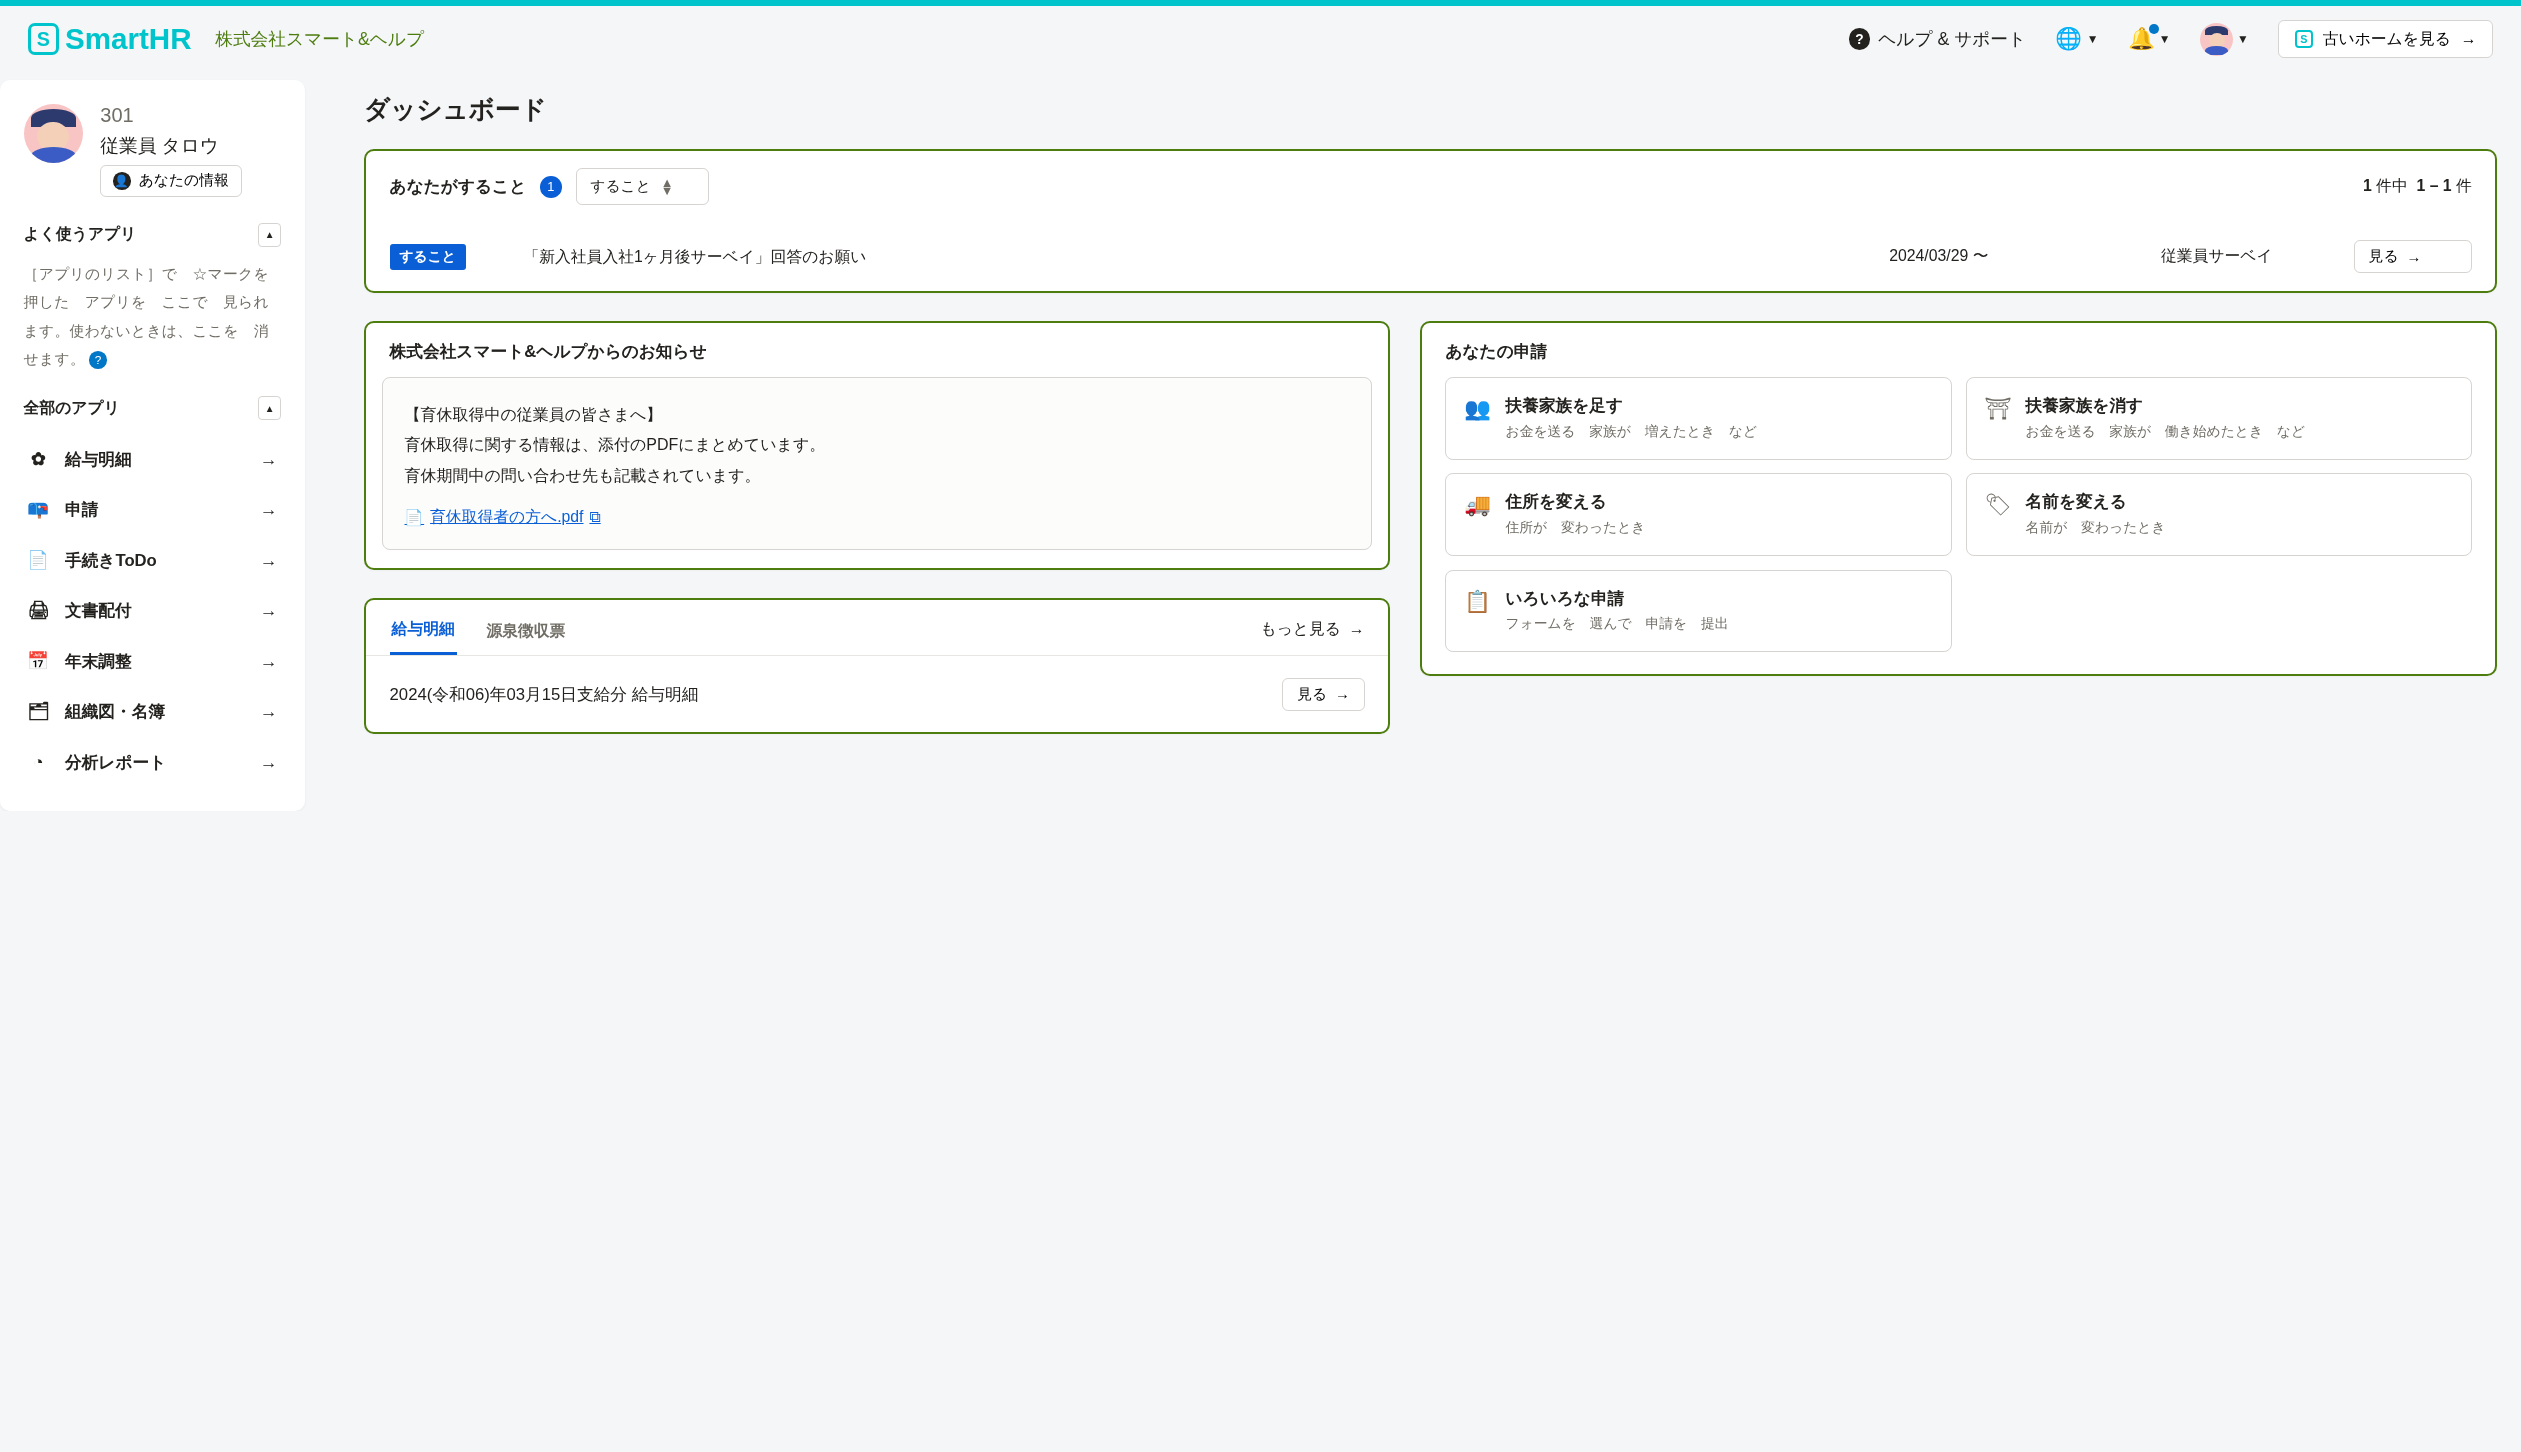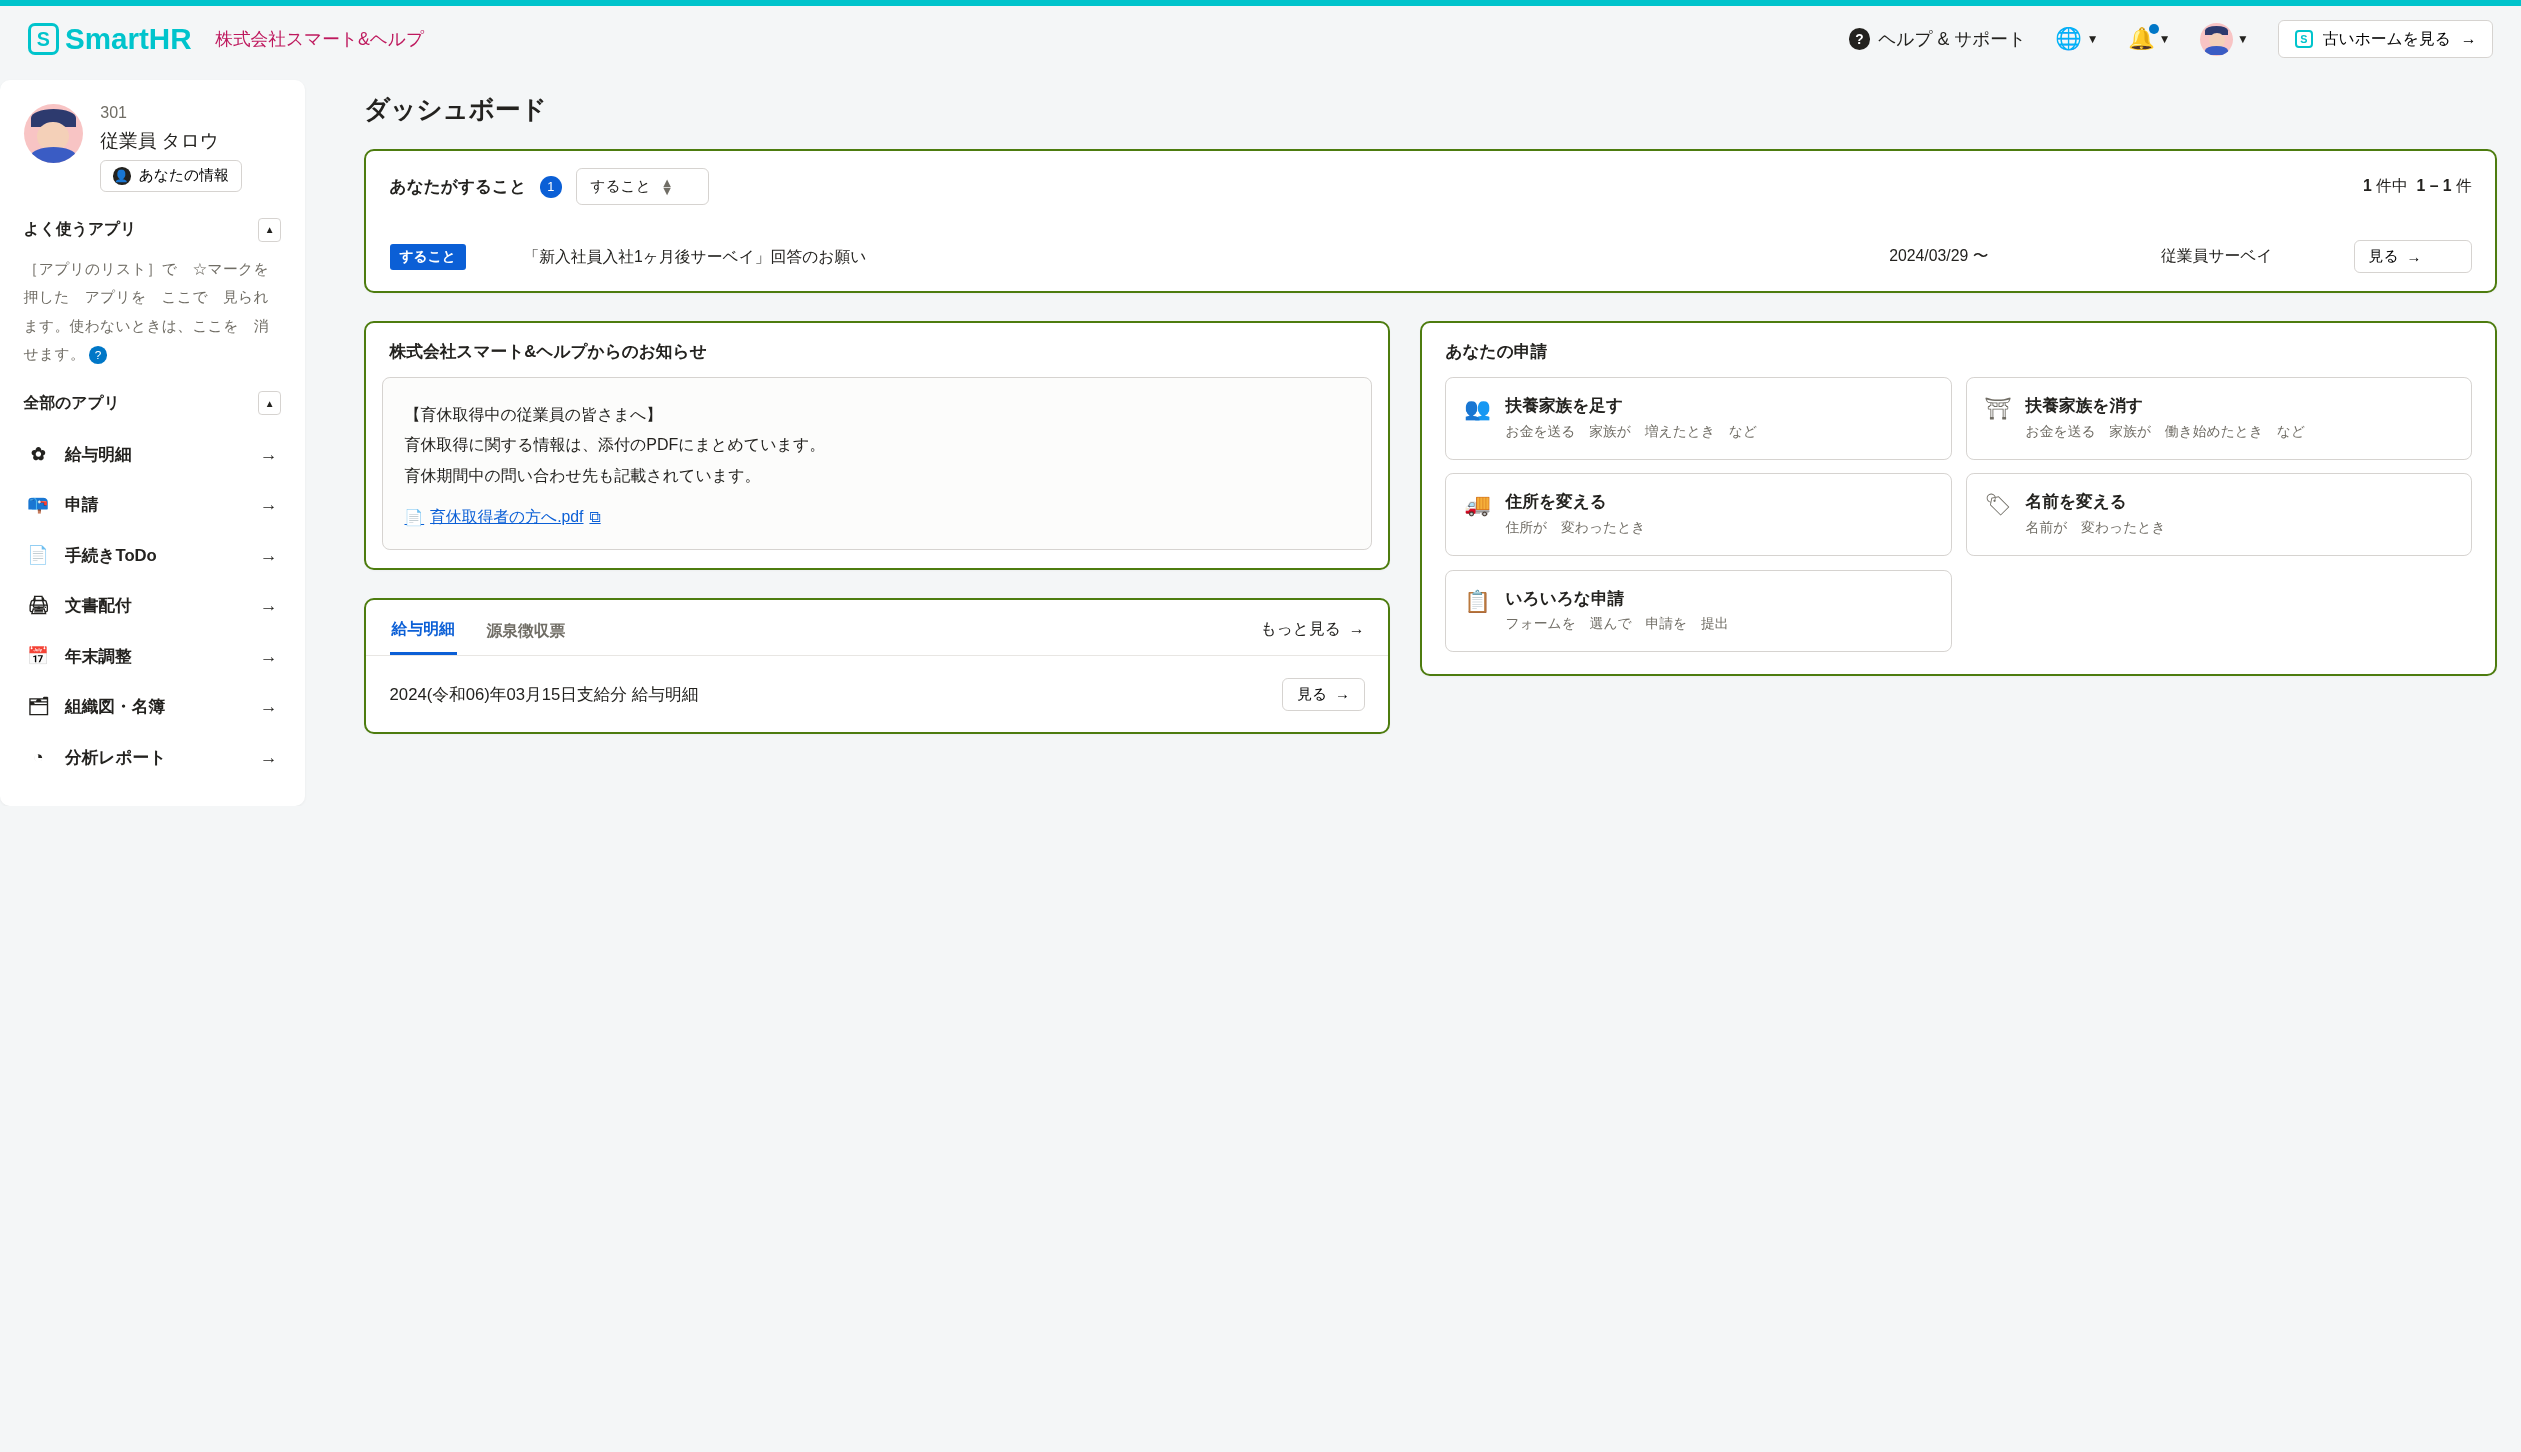--- a/index.html
+++ b/index.html
@@ -24,21 +24,21 @@
 .logo-group { display: flex; align-items: center; gap: 23.6px; }
 .logo {
   display: flex; align-items: center; gap: 5.9px;
   color: #00c4cc; font-weight: 700; font-size: 29.6px;
 }
 .logo-mark {
   width: 31.5px; height: 31.5px; border: 3px solid #00c4cc; border-radius: 6.9px;
   display: flex; align-items: center; justify-content: center;
   font-size: 19.7px; font-weight: 800;
 }
-.company-name { font-size: 17.7px; color: #be185d; }
+.company-name { font-size: 17.7px; color: #4d7c0f; }
 .header-spacer { flex: 1; }
 .header-right { display: flex; align-items: center; gap: 29.6px; }
 .help-link {
   display: flex; align-items: center; gap: 7.9px;
   color: #23221f; font-size: 17.7px; cursor: pointer;
 }
 .header-icon { font-size: 21.7px; color: #23221f; display: flex; align-items: center; position: relative; cursor: pointer; gap: 3.9px; }
 .caret-down-sm { font-size: 11.8px; }
 .notification-dot {
   position: absolute; top: -2px; right: 11.8px;
@@ -65,21 +65,21 @@
 .sidebar {
   width: 305px; background: #fff; border-radius: 9.9px; margin: 7.9px 0 0 0;
   padding: 23.6px; box-shadow: 0 1px 3px rgba(0,0,0,0.05);
 }
 .user-block { display: flex; gap: 17.7px; align-items: flex-start; margin-bottom: 25.6px; }
 .avatar-lg {
   width: 59px; height: 59px; border-radius: 50%; background: #f8c4c4;
   display:flex;align-items:center;justify-content:center; overflow:hidden; flex-shrink:0;
 }
 .user-meta { display: flex; flex-direction: column; gap: 5.9px; }
-.user-id { color: #706d65; font-size: 16px; }
+.user-id { color: #706d65; font-size: 20px; }
 .user-name { font-size: 18.7px; }
 .your-info-btn {
   display: inline-flex; align-items: center; gap: 7.9px;
   border: 1px solid #d6d3d0; border-radius: 5.9px; padding: 5.9px 11.8px;
   background: #fff; font-size: 14.8px; cursor: pointer; width: fit-content;
 }
 .section-header {
   display: flex; justify-content: space-between; align-items: center;
   margin: 7.9px 0 13.8px;
 }

